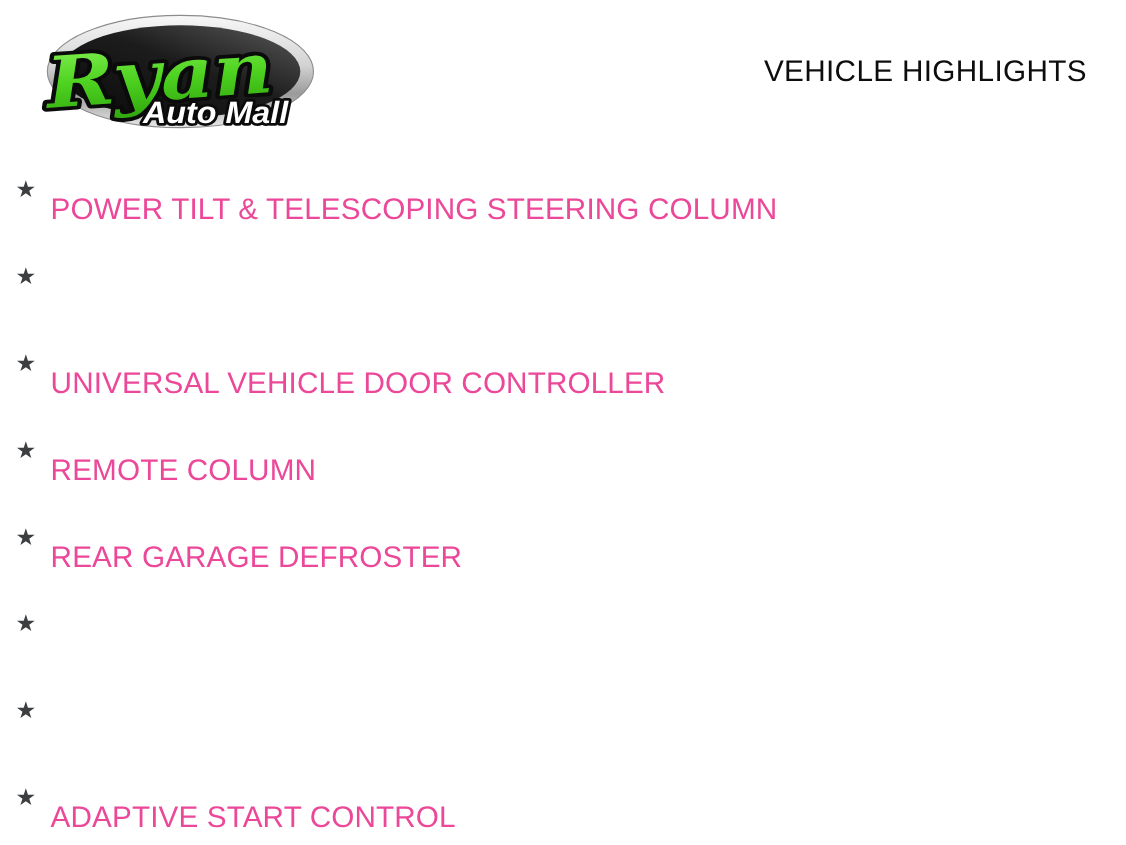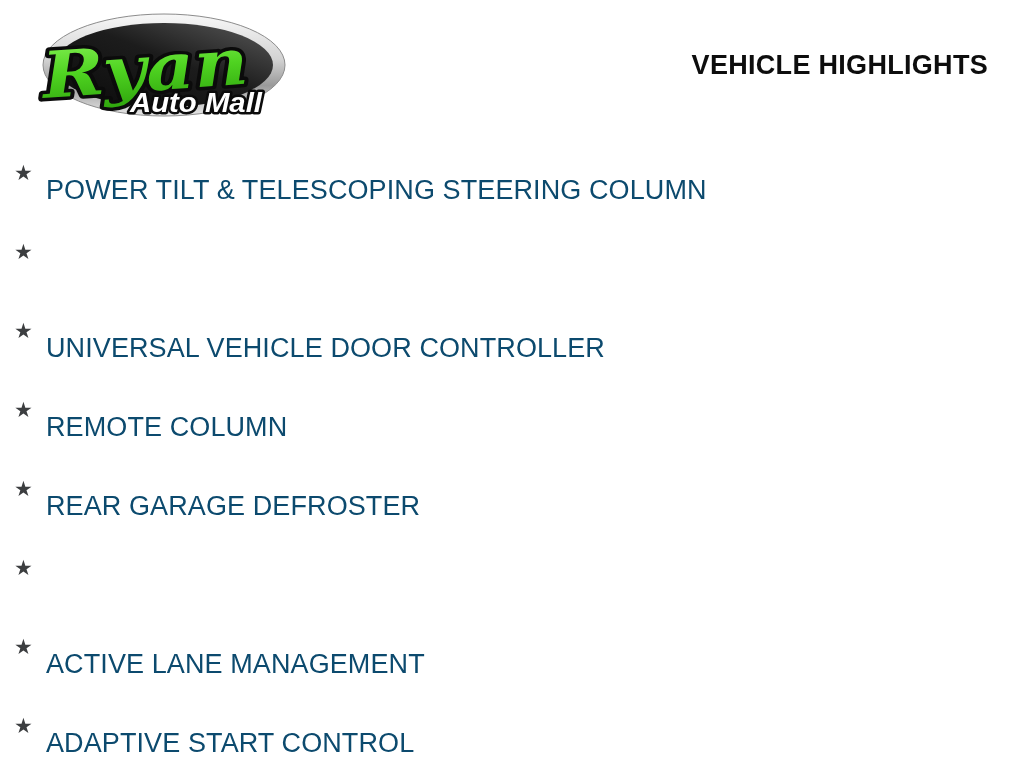--- a/index.html
+++ b/index.html
@@ -16,21 +16,21 @@
     position:absolute;
     left:26px; top:6px;
     width:262px; height:116px;
   }
 
   
   .page-title {
     position:absolute;
     top:50px; right:36px;
     font-size:27px;
-    font-weight:bold;
+    font-weight:normal;
     color:#0d0d0d;
     letter-spacing:0.3px;
     white-space:nowrap;
   }
 
   
   .highlights {
     position:absolute;
     left:12px; top:133px;
     width:1000px;
@@ -44,21 +44,21 @@
     width:34px;
     flex:0 0 34px;
     font-size:21px;
     line-height:1;
     color:#3c3e40;
     text-align:left;
     padding-left:2px;
   }
   .hl-label {
     font-size:27px;
-    color:#0c4a6e;
+    color:#ec4899;
     letter-spacing:0.1px;
     white-space:nowrap;
     margin-top:36px;
   }
 </style>
 </head>
 <body>
 
 <div class="logo-wrap">
   <svg width="262" height="116" viewBox="0 0 262 116">
@@ -118,21 +118,20 @@
     <span class="hl-star">★</span>
     <span class="hl-label">REAR GARAGE DEFROSTER</span>
   </div>
 
   <div class="hl-row">
     <span class="hl-star">★</span>
   </div>
 
   <div class="hl-row">
     <span class="hl-star">★</span>
-    <span class="hl-label">ACTIVE LANE MANAGEMENT</span>
   </div>
 
   <div class="hl-row">
     <span class="hl-star">★</span>
     <span class="hl-label">ADAPTIVE START CONTROL</span>
   </div>
 
 </div>
 
 </body></html>

